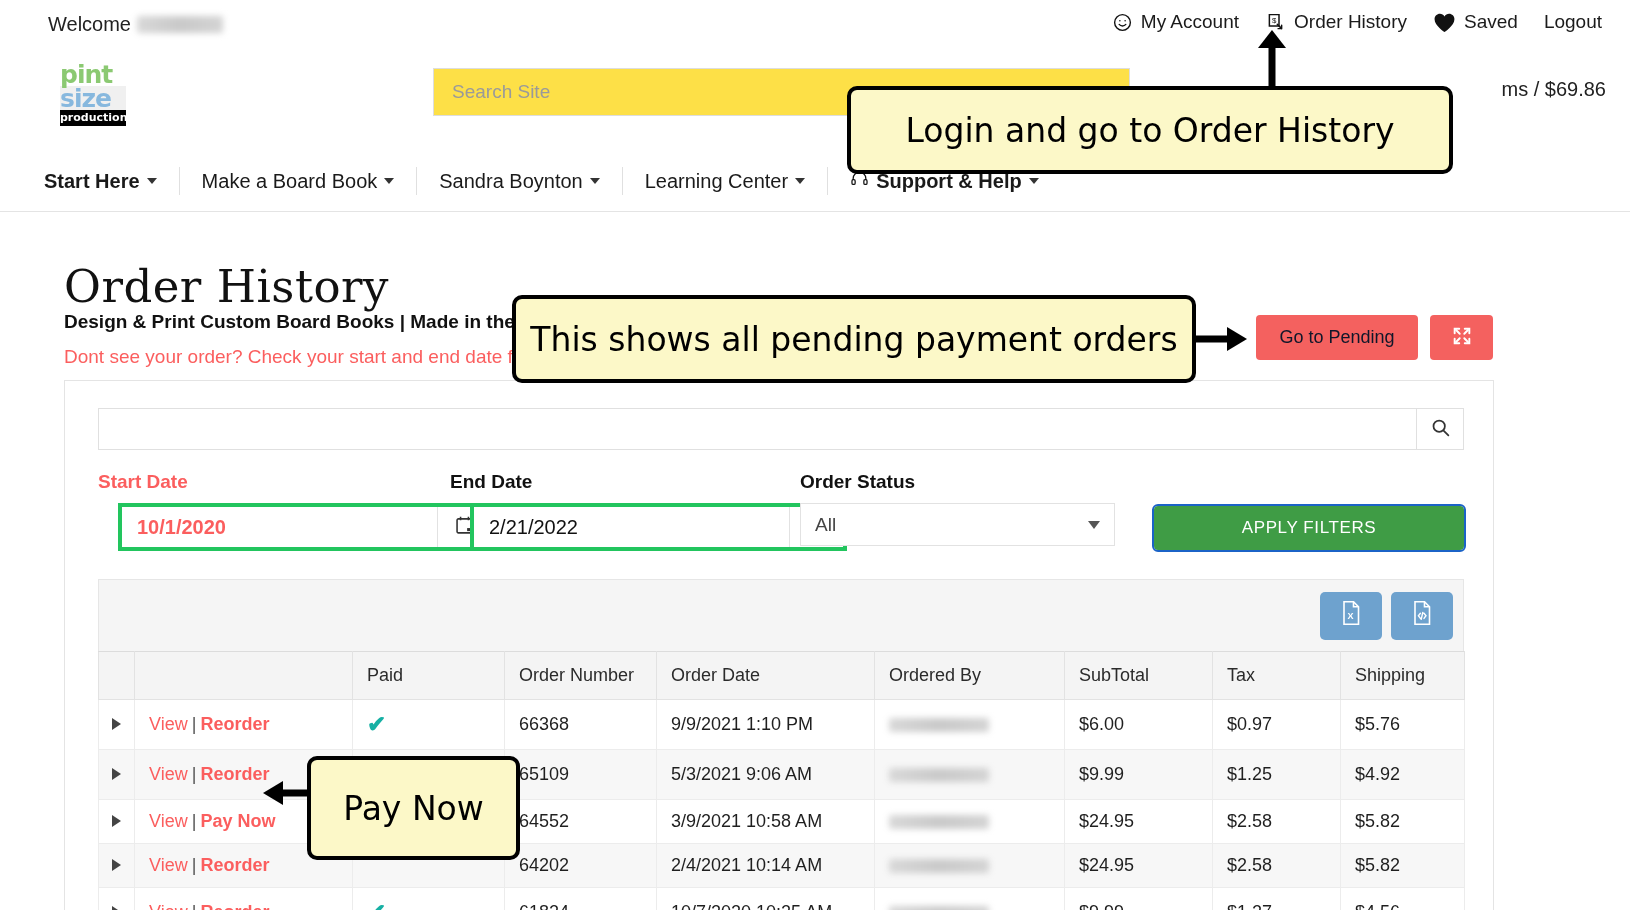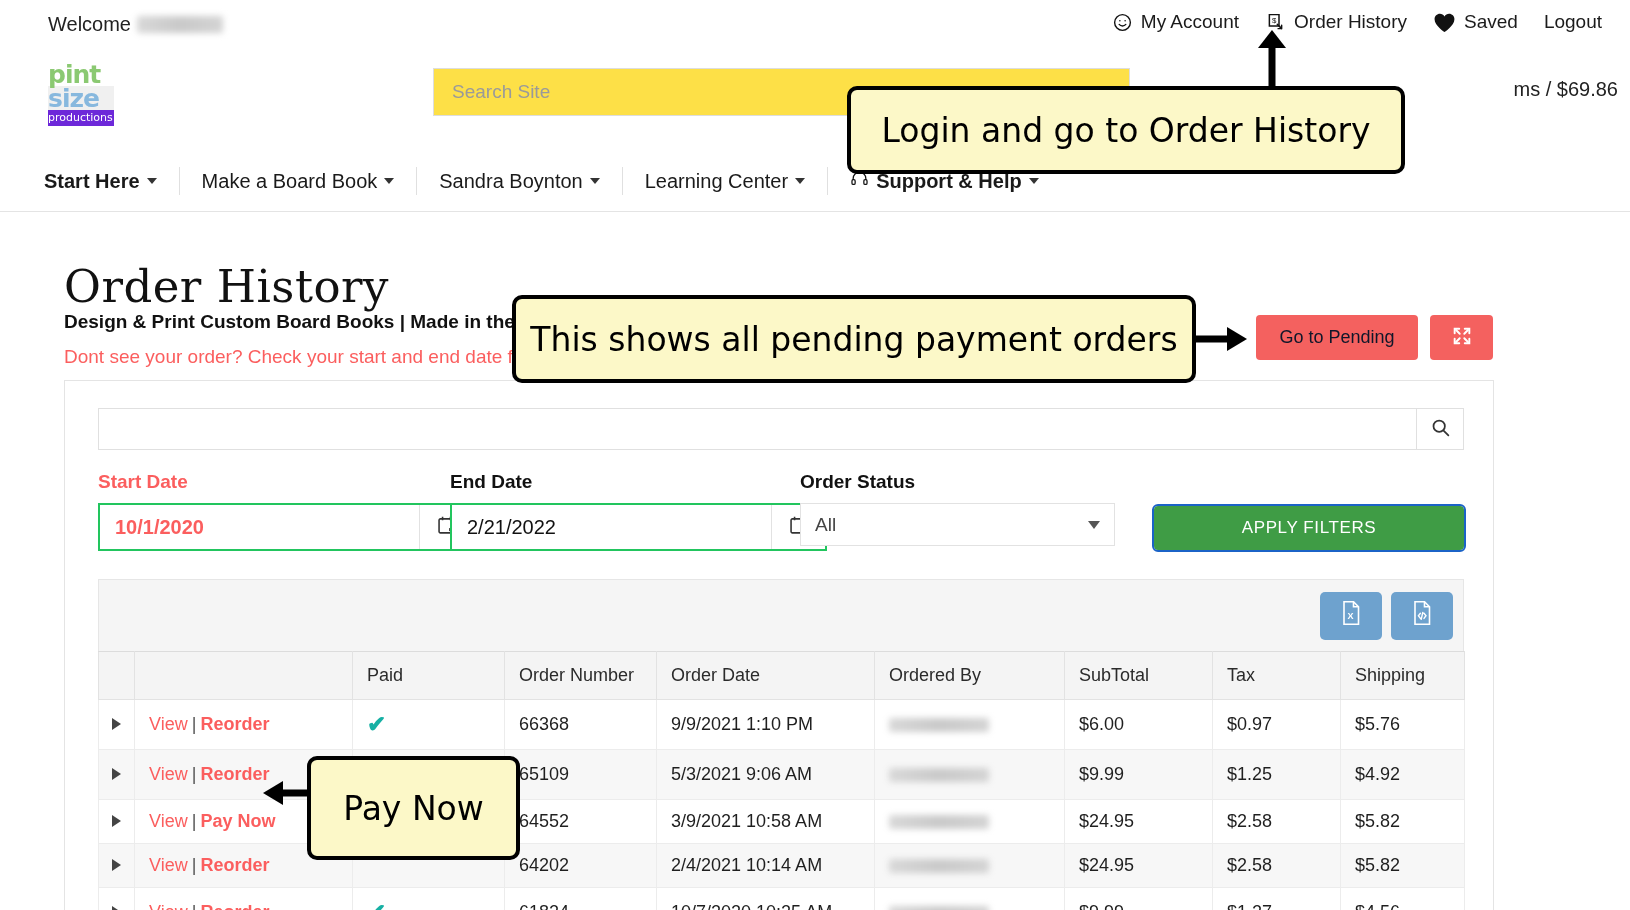--- a/index.html
+++ b/index.html
@@ -32,51 +32,51 @@
     position: absolute; right: 28px; top: 11px;
     display: flex; align-items: center; gap: 26px;
     font-size: 19px; color: #1b1b1b;
   }
   .util-item { display: flex; align-items: center; gap: 8px; cursor: pointer; white-space: nowrap; }
   .util-item svg { display: block; }
 
   
   .header { position: absolute; top: 52px; left: 0; width: 1630px; height: 98px; }
   .logo {
-    position: absolute; left: 48px; top: 10px;
+    position: absolute; left: 60px; top: 10px;
     width: 66px; font-family: "DejaVu Sans", sans-serif; line-height: 1;
     user-select: none;
   }
   .logo .l1 {
     font-size: 25px; font-weight: 700; color: #8bc972; letter-spacing: -1px;
     display:block; height: 24px;
   }
   .logo .l2 {
     font-size: 25px; font-weight: 700; color: #87b8de; letter-spacing: -1px;
     display:block; height: 24px; background: #f0f0f0;
   }
   .logo .l3 {
-    font-size: 11px; font-weight: 400; color: #ffffff; background: #6d28d9;
+    font-size: 11px; font-weight: 700; color: #ffffff; background: #000000;
     display:block; padding: 2px 0 3px;
   }
 
   .search-box {
     position: absolute; left: 433px; top: 16px;
     width: 697px; height: 48px;
     border: 1px solid #dddddd; background: #fde047;
   }
   .search-box input {
     width: 100%; height: 100%; border: 0; outline: none;
     padding: 0 18px; font-size: 19px; color: #333;
     font-family: "Liberation Sans", sans-serif; background: transparent;
   }
   .search-box input::placeholder { color: #9a9a9a; }
 
   .cart {
-    position: absolute; right: 12px; top: 26px;
+    position: absolute; right: 24px; top: 26px;
     font-size: 20px; color: #222; white-space: nowrap;
   }
 
   
   .mainnav {
     position: absolute; top: 150px; left: 0; width: 1630px; height: 62px;
     border-bottom: 1px solid #e4e4e4;
     display: flex; align-items: center;
   }
   .nav-inner { display: flex; align-items: center; padding-left: 44px; }
@@ -143,21 +143,21 @@
     width: 48px; border: 1px solid #e0e0e0; background: #fff;
     display: flex; align-items: center; justify-content: center; cursor: pointer;
   }
 
   .filters { position: absolute; left: 33px; top: 90px; width: 1366px; }
   .f-label { font-size: 19px; font-weight: 700; color: #111; margin-bottom: 10px; }
   .f-label.red { color: #fb5e5e; }
   .f-col { position: absolute; top: 0; }
   .date-field {
     display: flex; width: 377px; height: 48px;
-    border: 2px solid #22c55e; background: #fff;
+    border: 4px solid #22c55e; background: #fff; margin-left: 20px;
   }
   .date-field .val {
     flex: 1; display: flex; align-items: center; padding-left: 15px;
     font-size: 20px; font-weight: 700; color: #111;
   }
   .date-field .val.red { color: #fb5e5e; }
   .date-field .cal {
     width: 54px; border-left: 1px solid #e2e2e2;
     display: flex; align-items: center; justify-content: center; cursor: pointer;
   }
@@ -230,21 +230,21 @@
   .lnk-act { color: #fb5e5e; font-weight: 700; cursor: pointer; }
   .check { color: #16b0a4; font-size: 23px; font-weight: 700; }
   .redact.cell { width: 100px; height: 14px; }
 
   
   .anno {
     position: absolute; background: #fcf8c8; border: 4px solid #000;
     border-radius: 10px; display: flex; align-items: center; justify-content: center;
     font-family: "DejaVu Sans", sans-serif; color: #000; z-index: 40;
   }
-  .anno.a1 { left: 847px; top: 86px; width: 558px; height: 88px; font-size: 33px; }
+  .anno.a1 { left: 847px; top: 86px; width: 606px; height: 88px; font-size: 33px; }
   .anno.a2 { left: 512px; top: 295px; width: 684px; height: 88px; font-size: 33px; }
   .anno.a3 { left: 307px; top: 756px; width: 213px; height: 104px; font-size: 33px; }
   .arrow { position: absolute; z-index: 39; }
   .arrow.r1 { left: 1255px; top: 30px; }
   .arrow.r2 { left: 1196px; top: 318px; }
   .arrow.r3 { left: 262px; top: 772px; }
 </style>
 </head>
 <body>
 

